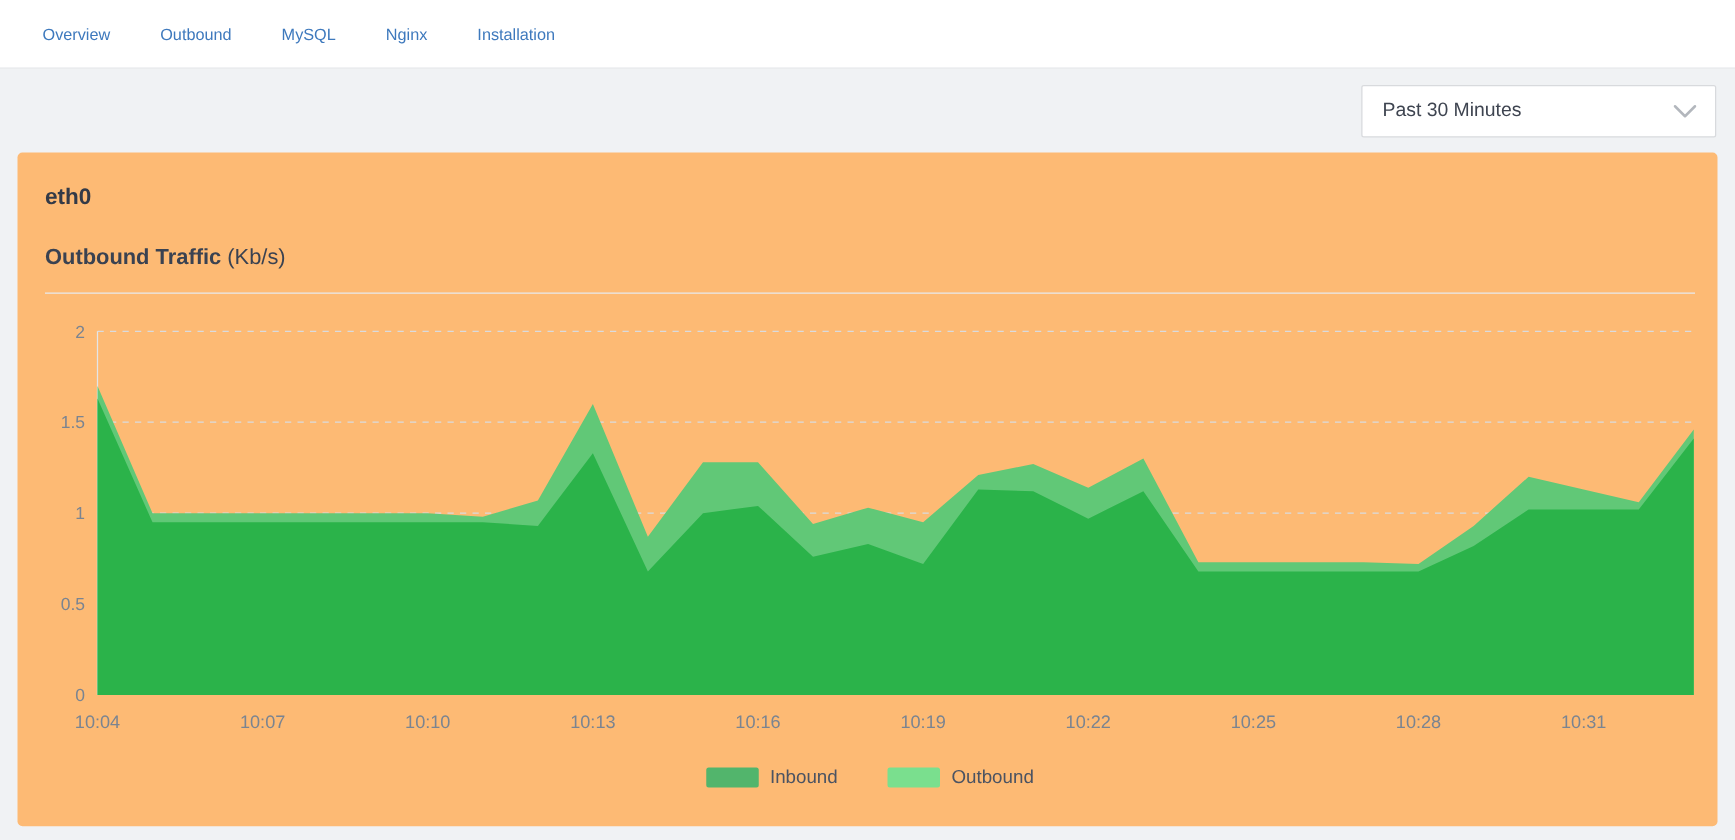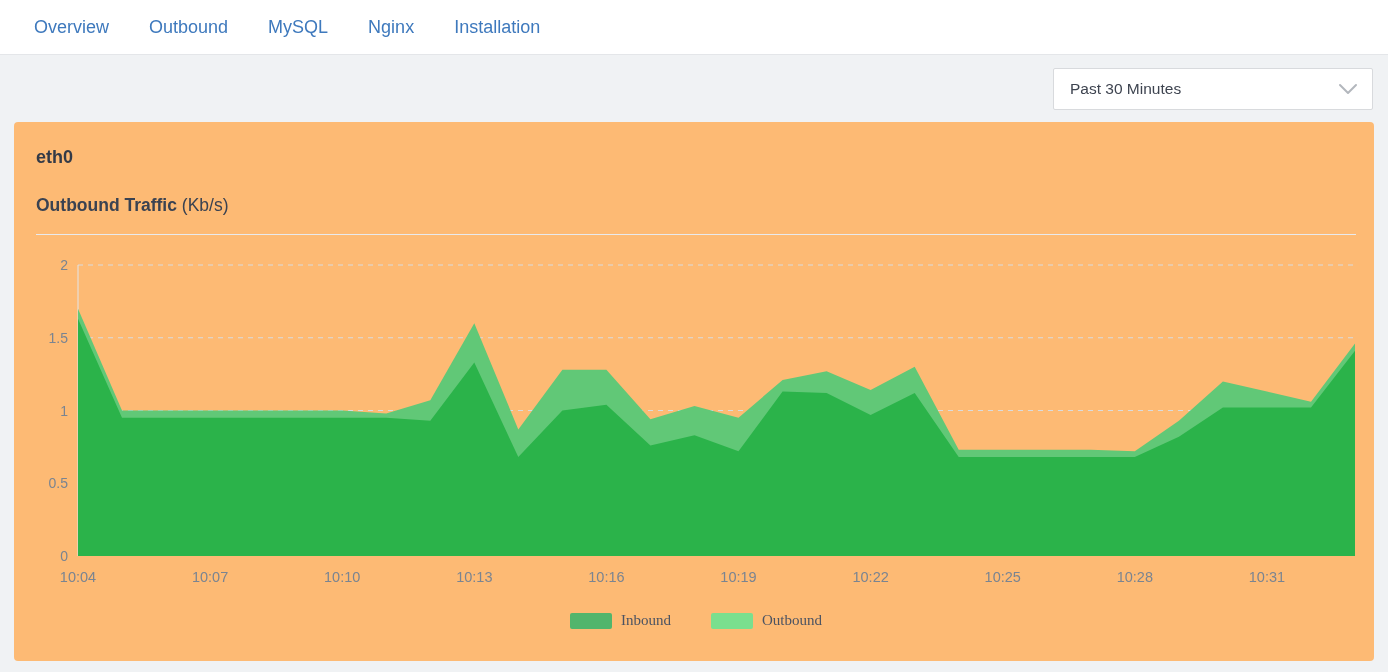--- a/index.html
+++ b/index.html
@@ -3,48 +3,48 @@
 <meta charset="utf-8">
 <style>
   * { box-sizing: border-box; margin: 0; padding: 0; }
   html,body { width:1388px; height:672px; overflow:hidden;
     font-family:"Liberation Sans", sans-serif; background:#f0f2f4; }
 
   
   .tabbar { background:#ffffff; height:55px; display:flex; align-items:center;
     border-bottom:1px solid #e4e6e9; padding-left:20px; }
   .tab { position:relative; height:55px; display:flex; align-items:center;
-    padding:0 14px; margin-right:12px; font-size:18px; color:#3e79bd; cursor:pointer; }
+    padding:0 14px; margin-right:12px; font-size:13px; color:#3e79bd; cursor:pointer; }
   .tab.active { color:#3a4150; font-weight:600; }
   .tab-underline { position:absolute; left:0; right:0; bottom:-1px; height:4px;
     border-radius:2px; background:#2a7cd4; display:none; }
   .tab.active .tab-underline { display:block; }
 
   
   .filter-band { height:67px; display:flex; justify-content:flex-end; align-items:center;
     padding-right:15px; }
-  .dropdown { width:320px; height:42px; background:#ffffff; border:1px solid #d8dadd;
+  .dropdown { width:284px; height:42px; background:#ffffff; border:1px solid #d8dadd;
     border-radius:2px; display:flex; align-items:center; justify-content:space-between;
     padding:0 14px 0 16px; cursor:pointer; }
   .dropdown-label { font-size:15.5px; color:#3e4450; }
   .chevron { width:20px; height:12px; }
 
   
   .card { margin:0 14px; height:539px; background:#fdba74; border-radius:4px;
     padding:24px 18px 0 22px; }
   .iface-title { font-size:18px; font-weight:bold; color:#333a47; line-height:22px; }
   .chart-title { margin-top:26px; font-size:17.5px; color:#3a4251; line-height:22px;
     font-weight:normal; }
   .chart-title .bold { font-weight:bold; }
   .divider { margin-top:18px; border-bottom:1px solid #e8eaed; }
   .chart-wrap { position:relative; margin-top:14px; }
   svg text { font-family:"Liberation Sans", sans-serif; }
 
   
-  .legend { display:flex; justify-content:center; align-items:center; margin-top:14px; gap:40px;font-family:Liberation Serif, serif; }
+  .legend { display:flex; justify-content:center; align-items:center; margin-top:14px; gap:40px; }
   .legend-item { display:flex; align-items:center; gap:9px; }
   .legend-swatch { width:42px; height:16px; border-radius:2px; }
   .legend-label { font-size:15px; color:#4b5362; }
 </style>
 </head>
 <body>
 
 <div class="tabbar">
   <div class="tab">
     <span>Overview</span>

